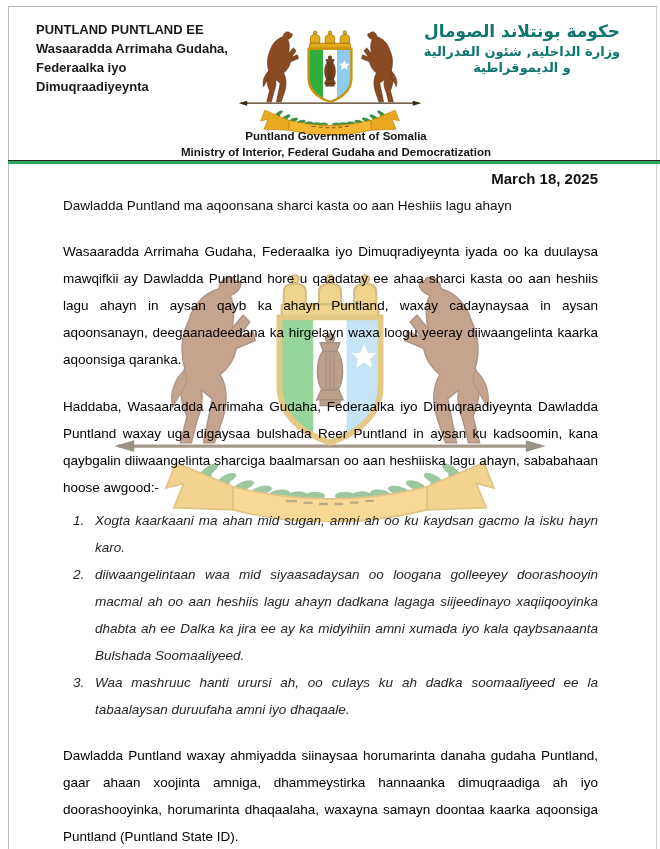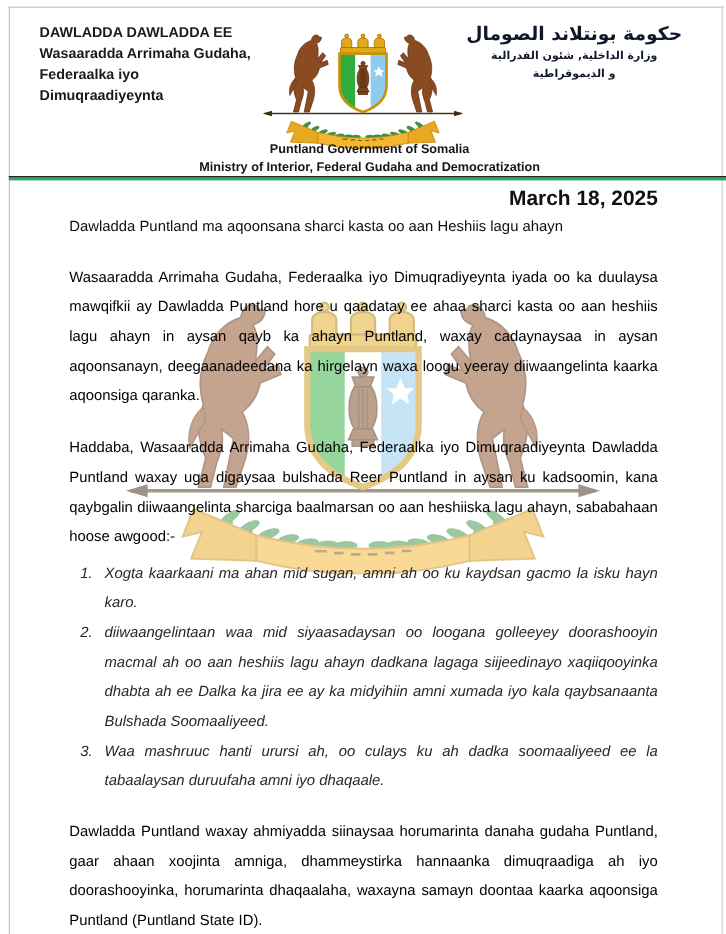--- a/index.html
+++ b/index.html
@@ -8,28 +8,28 @@
     font-family:"Liberation Sans",sans-serif;color:#2b2b2b;overflow:hidden;
   }
   .edge-top{position:absolute;left:8px;right:2px;top:6px;height:1px;background:#bdbdbd;}
   .edge-left{position:absolute;left:8px;top:6px;bottom:0;width:1px;background:#bdbdbd;}
   .edge-right{position:absolute;right:3px;top:6px;bottom:0;width:1px;background:#cfcfcf;}
 
   .hdr-left{position:absolute;left:36px;top:20px;width:205px;font-weight:bold;
     font-size:13px;line-height:19px;color:#1a1a1a;}
   .emblem{position:absolute;left:237px;top:23px;width:186px;height:113px;}
   .hdr-ar{position:absolute;right:20px;top:19px;width:236px;text-align:center;direction:rtl;
-    font-family:"DejaVu Sans",sans-serif;color:#0f172a;}
+    font-family:"DejaVu Sans",sans-serif;color:#0f766e;}
   .hdr-ar .ar1{font-size:17px;font-weight:bold;line-height:25px;}
-  .hdr-ar .ar2{font-size:10px;font-weight:bold;line-height:16px;}
+  .hdr-ar .ar2{font-size:13px;font-weight:bold;line-height:16px;}
   .hdr-center{position:absolute;left:12px;right:0;top:129px;text-align:center;font-weight:bold;
     font-size:11.5px;line-height:15.5px;color:#161616;}
   .rule{position:absolute;left:8px;right:0;top:160px;height:3px;background:#2ea558;
     border-top:1.5px solid #232323;}
-  .date{position:absolute;right:62px;top:170px;font-weight:bold;font-size:19px;color:#111;}
+  .date{position:absolute;right:62px;top:170px;font-weight:bold;font-size:15px;color:#111;}
 
   .watermark{position:absolute;left:110px;top:258px;width:440px;opacity:0.5;z-index:1;}
 
   .content{position:absolute;left:63px;top:198px;width:535px;z-index:2;}
   .title{font-size:13.5px;font-weight:normal;margin:0 0 25px 0;color:#101010;}
   .para{font-size:13.5px;line-height:27px;text-align:justify;margin:0 0 20px 0;color:#000000;}
   ol.reasons{margin:0 0 0 25px;padding:0;font-size:13.5px;line-height:27px;color:#262626;font-style:italic;}
   ol.reasons li{text-align:justify;padding-left:7px;margin:0;}
   .para.closing{margin:19px 0 0 0;}
 </style>
@@ -110,21 +110,21 @@
     </g>
   </defs>
 </svg>
 
 <div class="page">
   <div class="edge-top"></div>
   <div class="edge-left"></div>
   <div class="edge-right"></div>
 
   <div class="hdr-left">
-    <div>DAWLADDA DAWLADDA EE</div>
+    <div>PUNTLAND PUNTLAND EE</div>
     <div>Wasaaradda Arrimaha Gudaha,</div>
     <div>Federaalka iyo Dimuqraadiyeynta</div>
   </div>
 
   <svg class="emblem" viewBox="0 0 200 120">
     <use href="#coatOfArms"></use>
   </svg>
 
   <div class="hdr-ar">
     <div class="ar1">حكومة بونتلاند الصومال</div>

